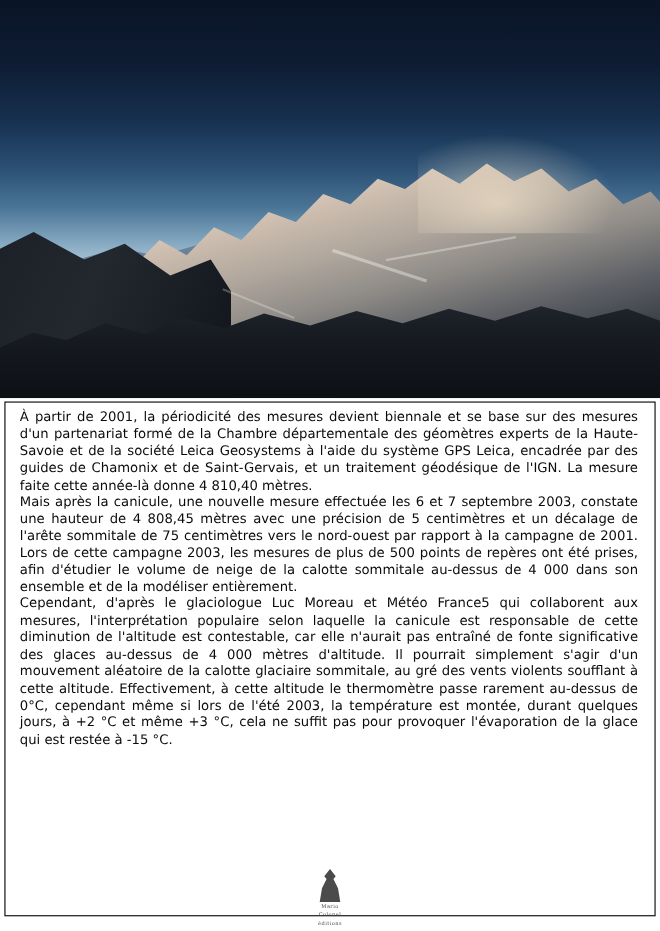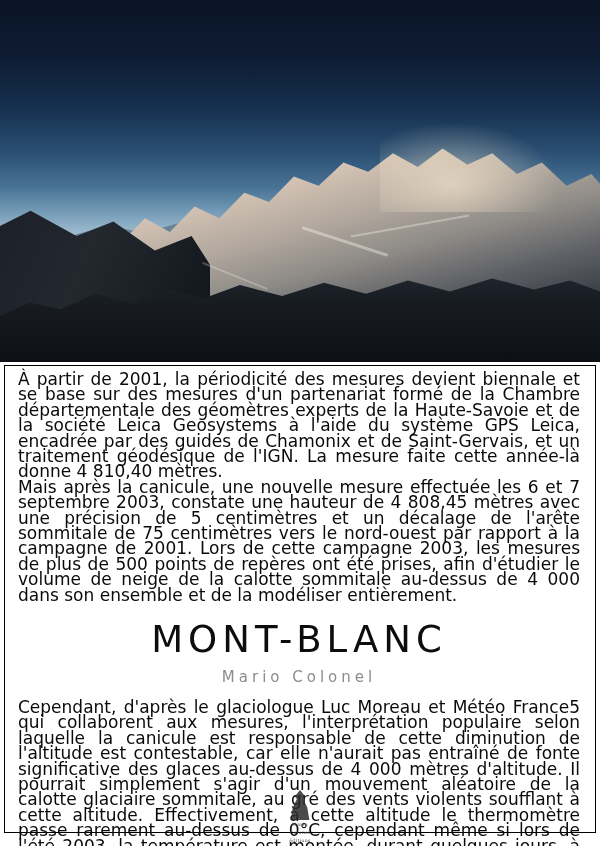--- a/index.html
+++ b/index.html
@@ -139,21 +139,21 @@
   .text-col {
     position: absolute;
     left: 18px;
     top: 10px;
     width: 562px;
     box-sizing: border-box;
   }
   p.body {
     margin: 0 0 0 0;
     font-family: "DejaVu Sans", sans-serif;
-    font-size: 17px;
+    font-size: 12px;
     line-height: 15.4px;
     color: #0a0a0a;
     text-align: justify;
     hyphens: none;
   }
   .title-block {
     text-align: center;
     margin: 18px 0 14px 0;
   }
   .big-title {
@@ -216,24 +216,20 @@
     <div class="snow-streak" style="left:200px; top:275px; width:70px; height:2px; transform:rotate(22deg); opacity:.35;"></div>
   </div>
 
   <div class="content">
     <div class="frame"></div>
     <div class="text-col">
 
       <p class="body">À partir de 2001, la périodicité des mesures devient biennale et se base sur des mesures d'un partenariat formé de la Chambre départementale des géomètres experts de la Haute-Savoie et de la société Leica Geosystems à l'aide du système GPS Leica, encadrée par des guides de Chamonix et de Saint-Gervais, et un traitement géodésique de l'IGN. La mesure faite cette année-là donne 4 810,40 mètres.</p>
       <p class="body">Mais après la canicule, une nouvelle mesure effectuée les 6 et 7 septembre 2003, constate une hauteur de 4 808,45 mètres avec une précision de 5 centimètres et un décalage de l'arête sommitale de 75 centimètres vers le nord-ouest par rapport à la campagne de 2001. Lors de cette campagne 2003, les mesures de plus de 500 points de repères ont été prises, afin d'étudier le volume de neige de la calotte sommitale au-dessus de 4 000 dans son ensemble et de la modéliser entièrement.</p>
 
-      <div class="title-block">
-        <div class="big-title">MONT-BLANC</div>
-        <div class="subtitle">Mario Colonel</div>
-      </div>
 
       <p class="body">Cependant, d'après le glaciologue Luc Moreau et Météo France5 qui collaborent aux mesures, l'interprétation populaire selon laquelle la canicule est responsable de cette diminution de l'altitude est contestable, car elle n'aurait pas entraîné de fonte significative des glaces au-dessus de 4 000 mètres d'altitude. Il pourrait simplement s'agir d'un mouvement aléatoire de la calotte glaciaire sommitale, au gré des vents violents soufflant à cette altitude. Effectivement, à cette altitude le thermomètre passe rarement au-dessus de 0°C, cependant même si lors de l'été 2003, la température est montée, durant quelques jours, à +2 °C et même +3 °C, cela ne suffit pas pour provoquer l'évaporation de la glace qui est restée à -15 °C.</p>
     </div>
   </div>
 
   <div class="logo">
     <div class="logo-mark"></div>
     <div class="logo-text">Mario</div>
     <div class="logo-text">Colonel</div>
     <div class="logo-text">éditions</div>

